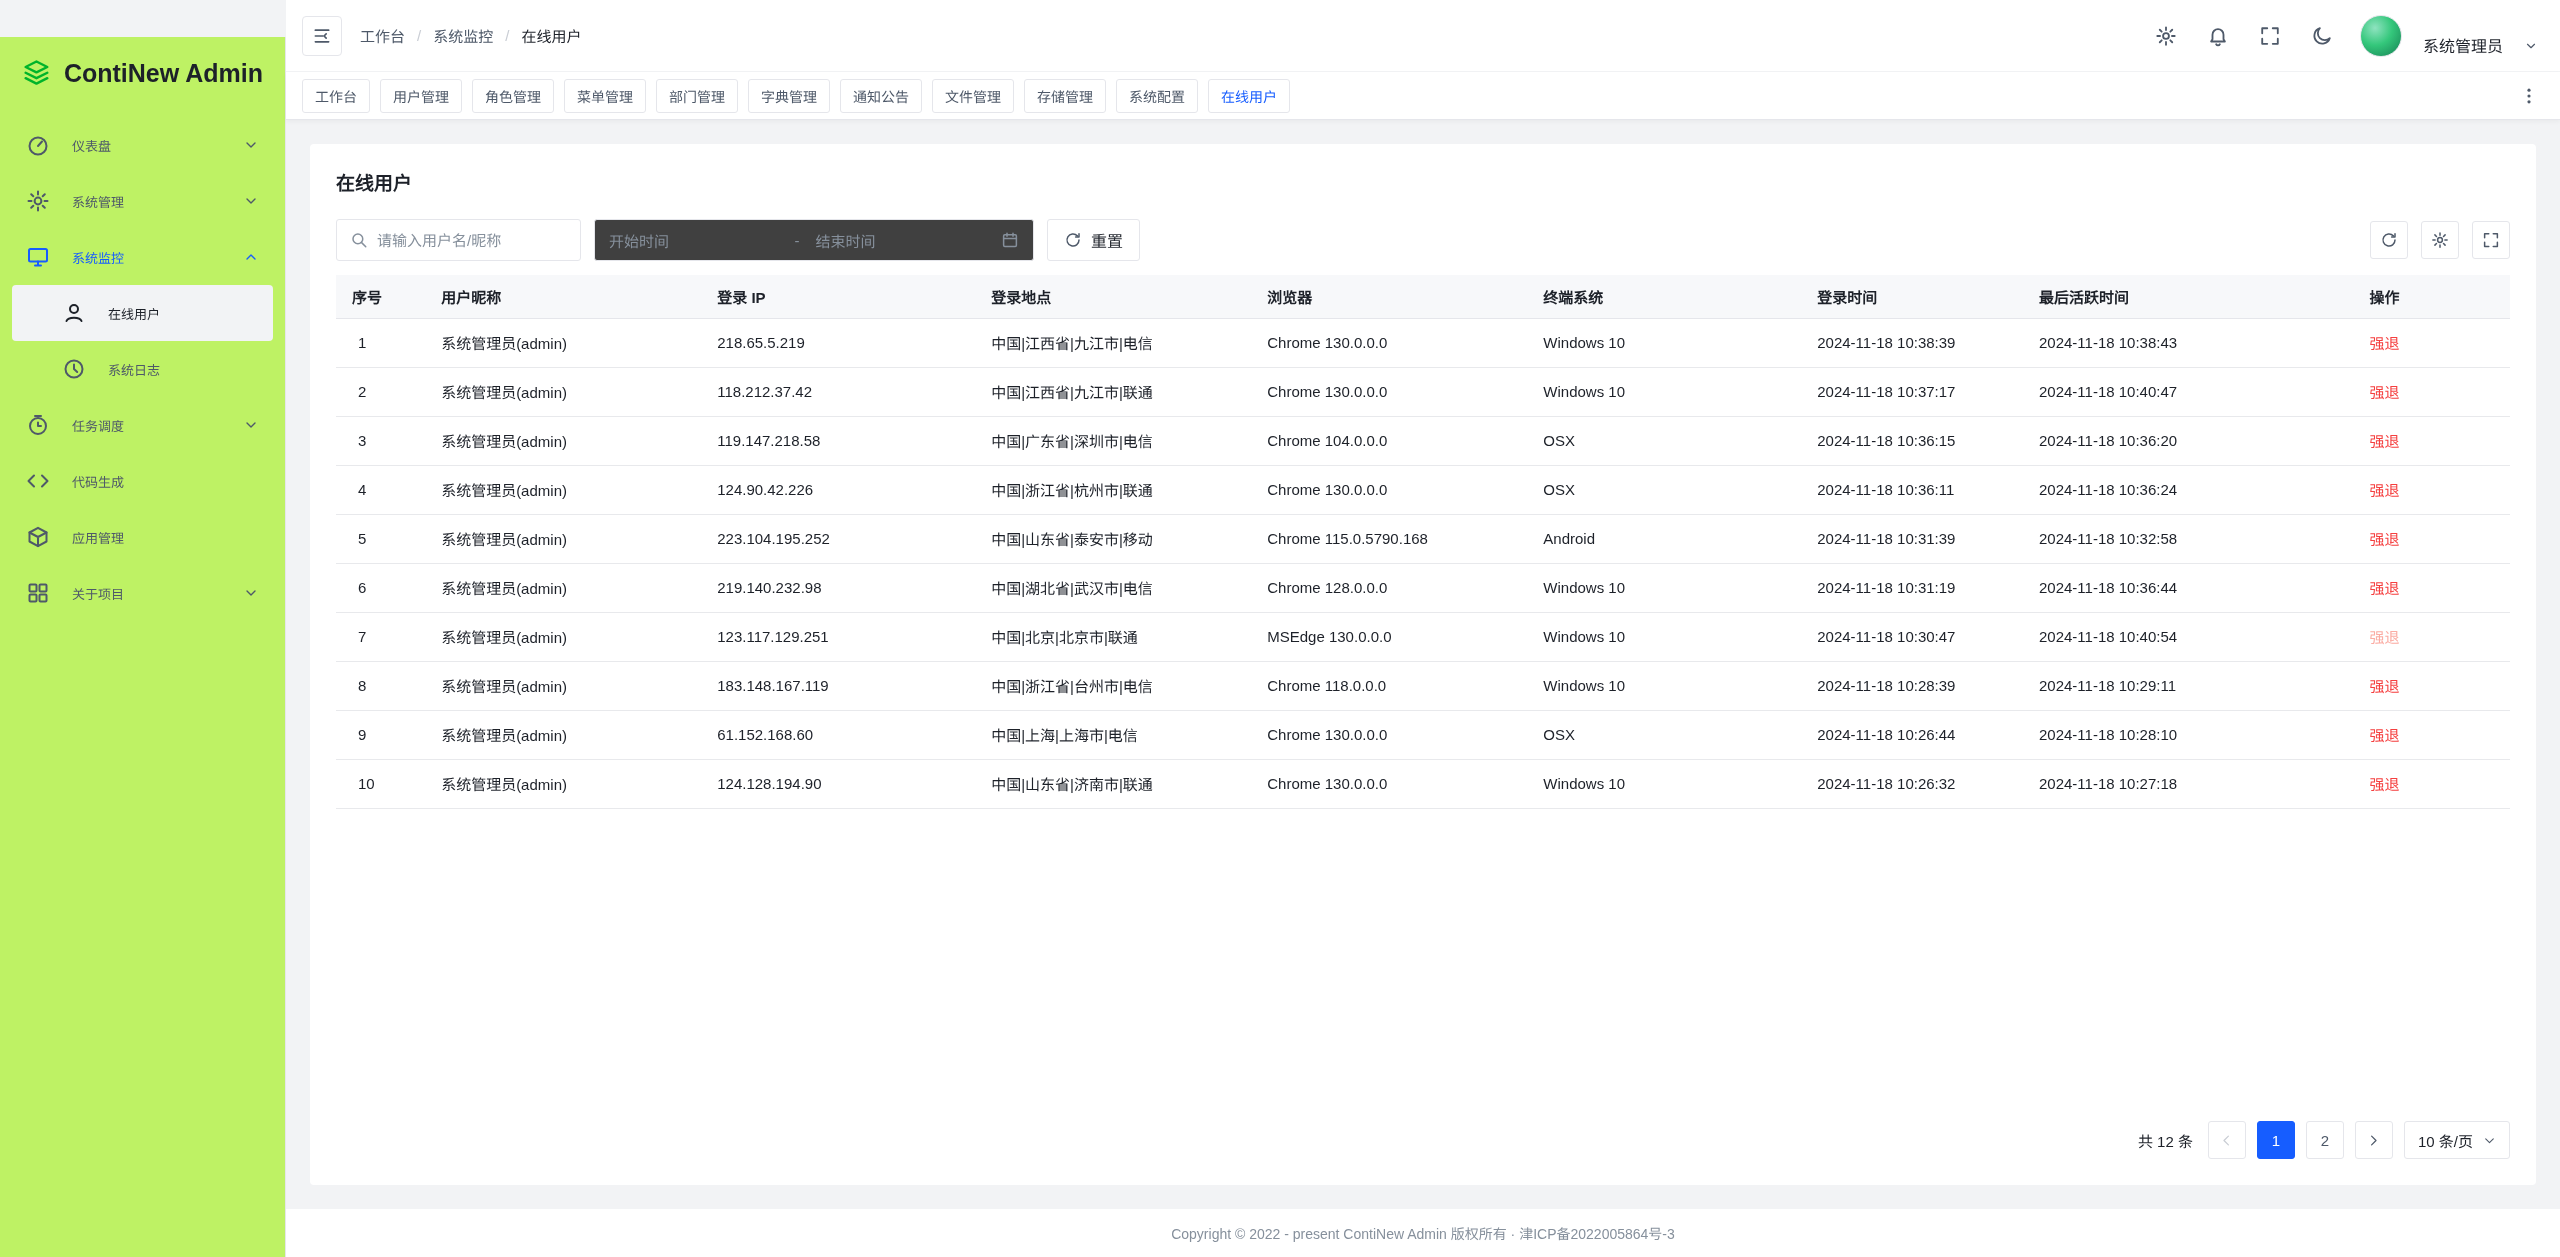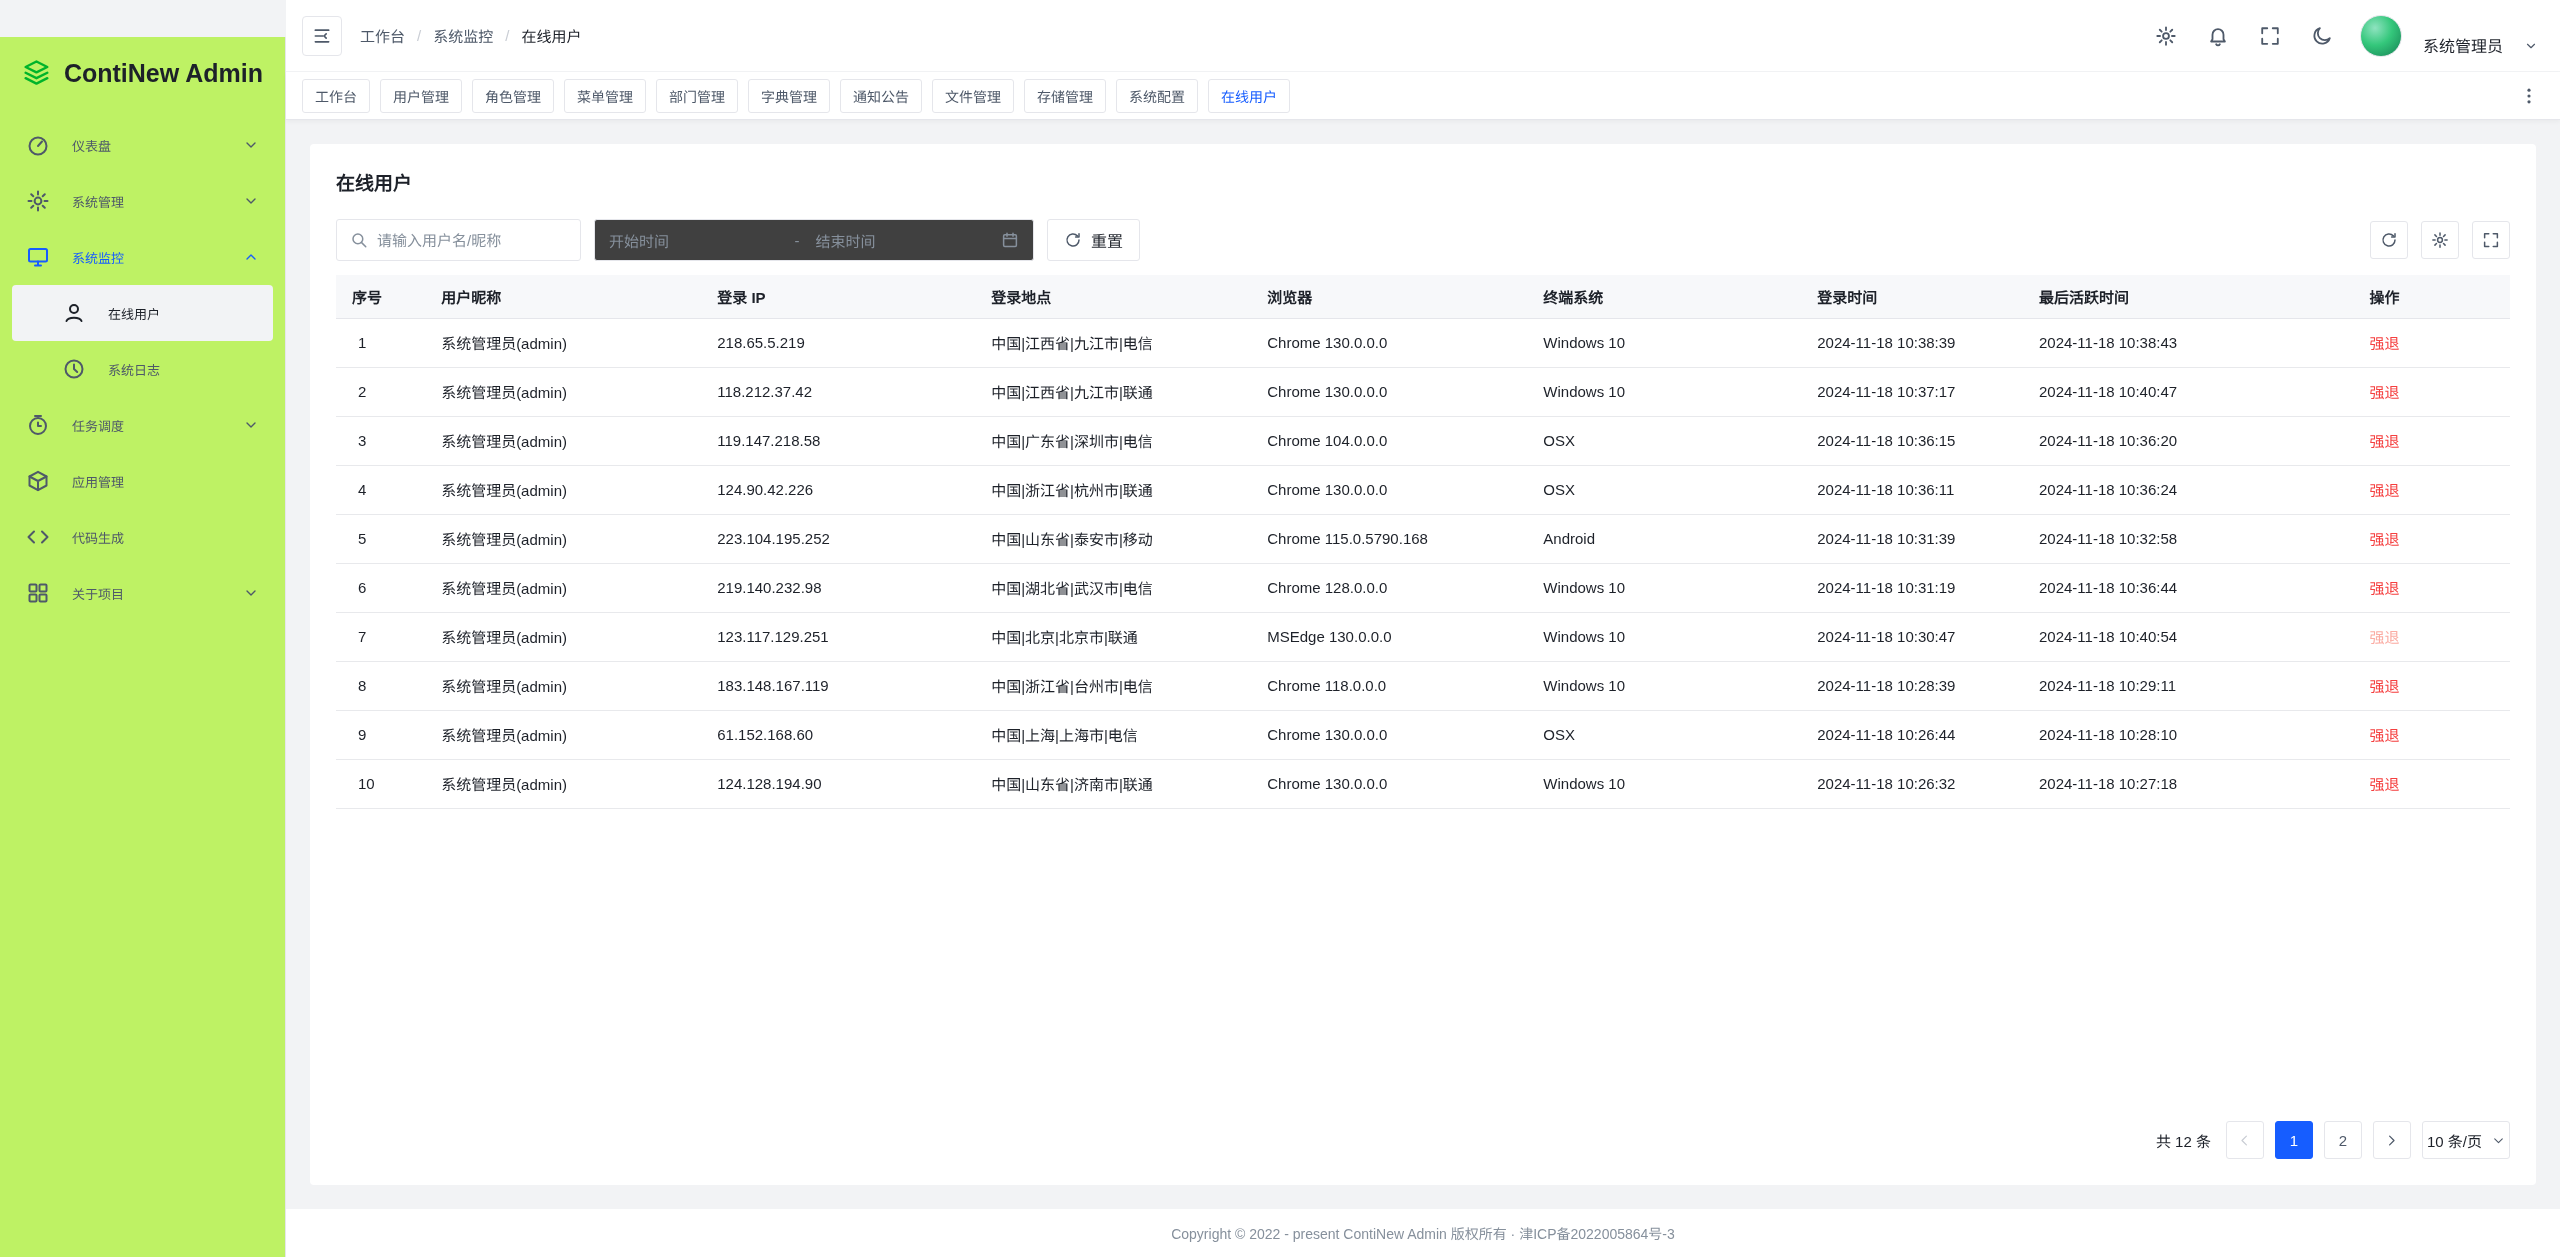--- a/index.html
+++ b/index.html
@@ -88,21 +88,21 @@
   a.force-logout.disabled { color:#FBACA3; cursor:not-allowed; }
 
   
   .pagination { display:flex; align-items:center; justify-content:flex-end; gap:11px; margin-top:22px; flex-shrink:0; }
   .pg-total { font-size:15px; color:#1D2129; margin-right:4px; }
   .page-list { display:flex; gap:11px; }
   .pg-btn { min-width:38px; height:38px; border:1px solid #E5E6EB; border-radius:3px; background:#fff; color:#4E5969; font-size:15px; display:flex; align-items:center; justify-content:center; cursor:pointer; font-family:inherit; }
   .pg-btn svg { width:15px; height:15px; }
   .pg-btn.active { background:#165DFF; border-color:#165DFF; color:#fff; }
   .pg-arrow.disabled { color:#C9CDD4; cursor:not-allowed; }
-  .page-size { height:38px; border:1px solid #E5E6EB; border-radius:3px; background:#fff; display:flex; align-items:center; gap:10px; padding:0 4px; font-size:15px; color:#1D2129; cursor:pointer; }
+  .page-size { height:38px; border:1px solid #E5E6EB; border-radius:3px; background:#fff; display:flex; align-items:center; gap:10px; padding:0 13px; font-size:15px; color:#1D2129; cursor:pointer; }
   .page-size svg { width:13px; height:13px; color:#4E5969; }
 
   
   .footer { height:48px; flex-shrink:0; background:#fff; display:flex; align-items:center; justify-content:center; color:#86909C; font-size:14px; }
 </style>
 </head>
 <body>
 
 <div class="app">
 
@@ -187,33 +187,33 @@
         <span>任务调度</span>
         <span class="chev">
             <svg class="ic" viewBox="0 0 24 24">
               <path d="M6 9l6 6 6-6"></path>
             </svg>
           </span>
       </div>
       <div class="menu-item">
         <span class="mi-icon">
           <svg class="ic" viewBox="0 0 24 24">
+              <path d="M8 6.5L2.5 12 8 17.5M16 6.5L21.5 12 16 17.5"></path>
+            </svg>
+        </span>
+        <span>代码生成</span>
+      </div>
+      <div class="menu-item">
+        <span class="mi-icon">
+          <svg class="ic" viewBox="0 0 24 24">
               <path d="M12 2.8l8.5 4.7v9L12 21.2l-8.5-4.7v-9L12 2.8z"></path>
               <path d="M12 12l8.5-4.5M12 12L3.5 7.5M12 12v9"></path>
             </svg>
         </span>
         <span>应用管理</span>
-      </div>
-      <div class="menu-item">
-        <span class="mi-icon">
-          <svg class="ic" viewBox="0 0 24 24">
-              <path d="M8 6.5L2.5 12 8 17.5M16 6.5L21.5 12 16 17.5"></path>
-            </svg>
-        </span>
-        <span>代码生成</span>
       </div>
       <div class="menu-item">
         <span class="mi-icon">
           <svg class="ic" viewBox="0 0 24 24">
               <rect x="3.5" y="3.5" width="7" height="7" rx="1"></rect>
               <rect x="13.5" y="3.5" width="7" height="7" rx="1"></rect>
               <rect x="3.5" y="13.5" width="7" height="7" rx="1"></rect>
               <rect x="13.5" y="13.5" width="7" height="7" rx="1"></rect>
             </svg>
         </span>

